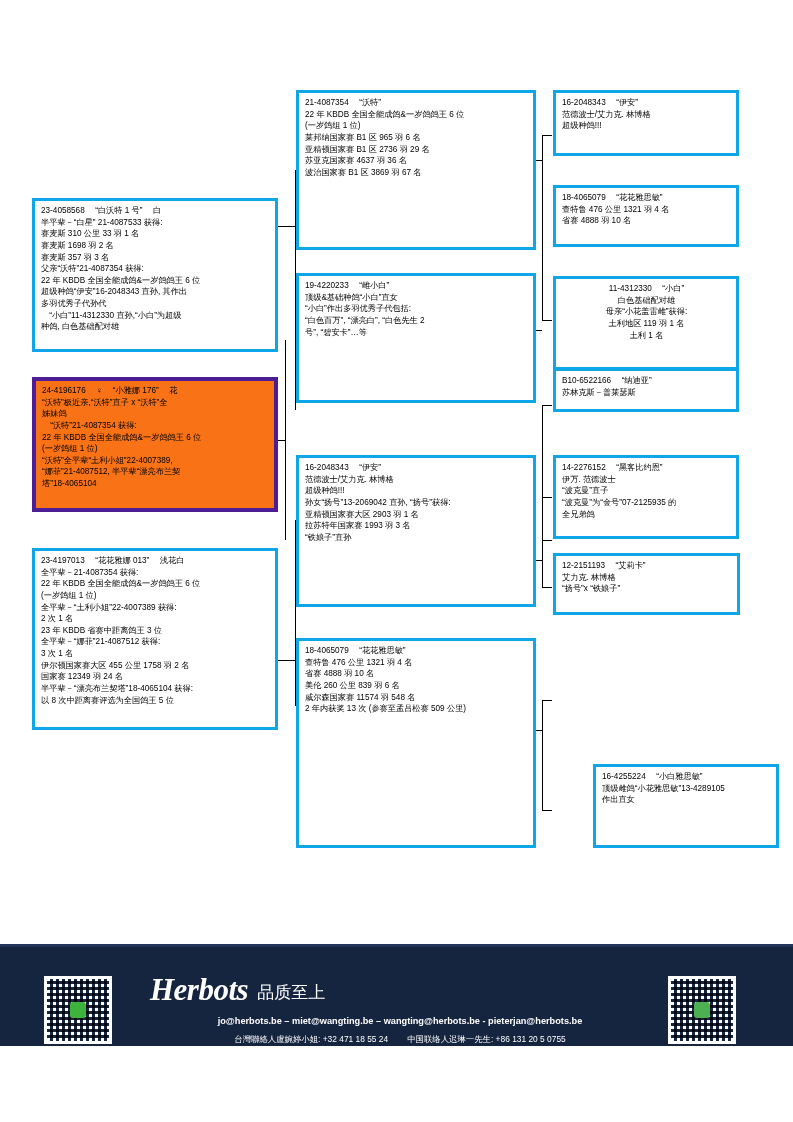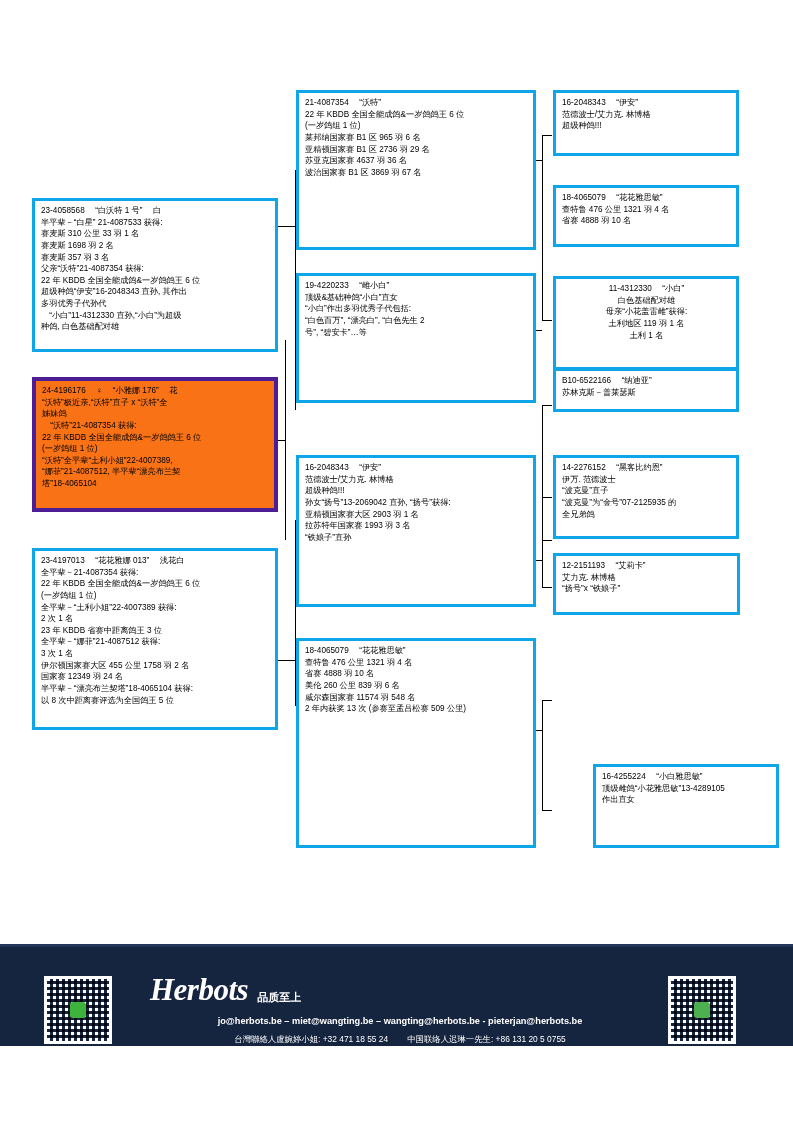--- a/index.html
+++ b/index.html
@@ -69,21 +69,21 @@
     position:absolute;left:150px;top:30px;width:500px;
     color:#ffffff;
     display:flex;align-items:flex-end;gap:9px;
   }
   .brand-name{
     font-family:"Liberation Serif","DejaVu Serif",serif;
     font-style:italic;font-weight:bold;font-size:31px;
     line-height:1;letter-spacing:-0.5px;
   }
   .brand-cn{
-    font-size:11px;font-weight:bold;line-height:1.1;padding-bottom:2px;
+    font-size:17px;font-weight:normal;line-height:1.1;padding-bottom:2px;
   }
   .brand-url{
     font-size:18px;font-weight:bold;font-style:italic;line-height:1.1;padding-bottom:2px;
     letter-spacing:0.4px;
   }
   .emails{
     position:absolute;left:120px;top:72px;width:560px;
     text-align:center;color:#ffffff;font-size:9.2px;font-weight:bold;
   }
   .contacts{

